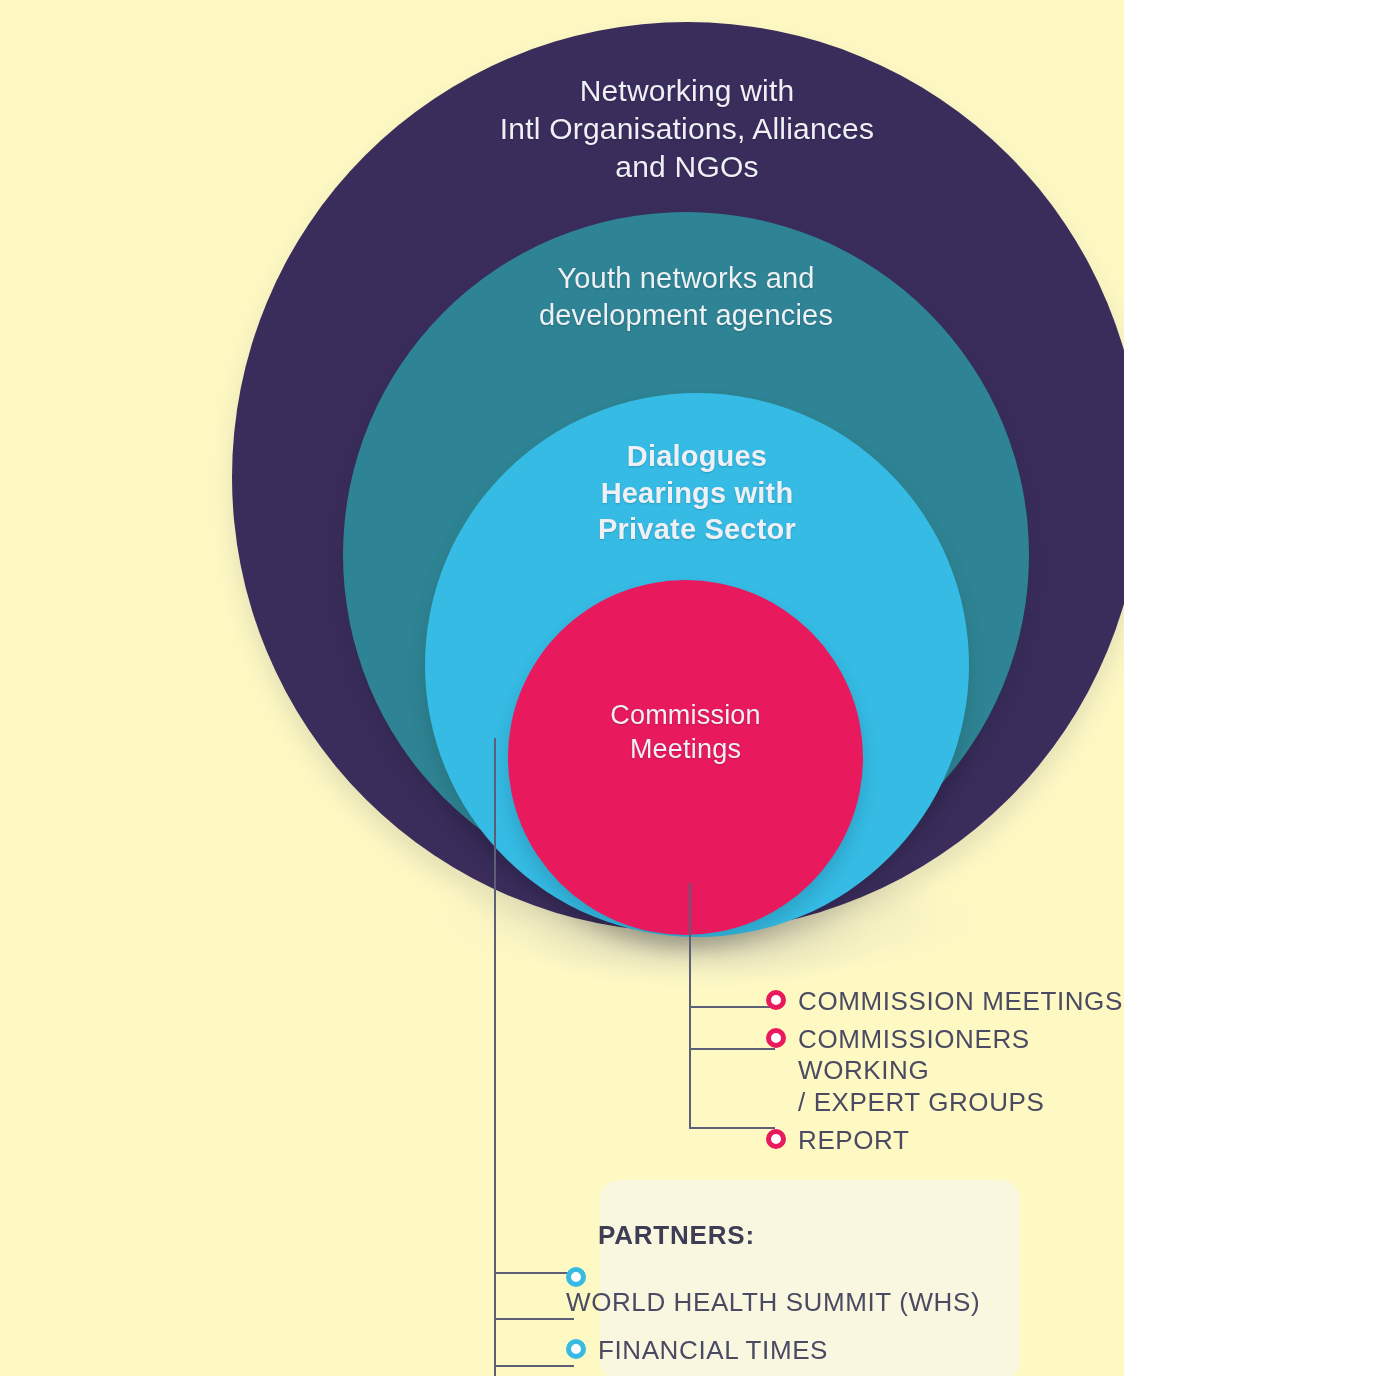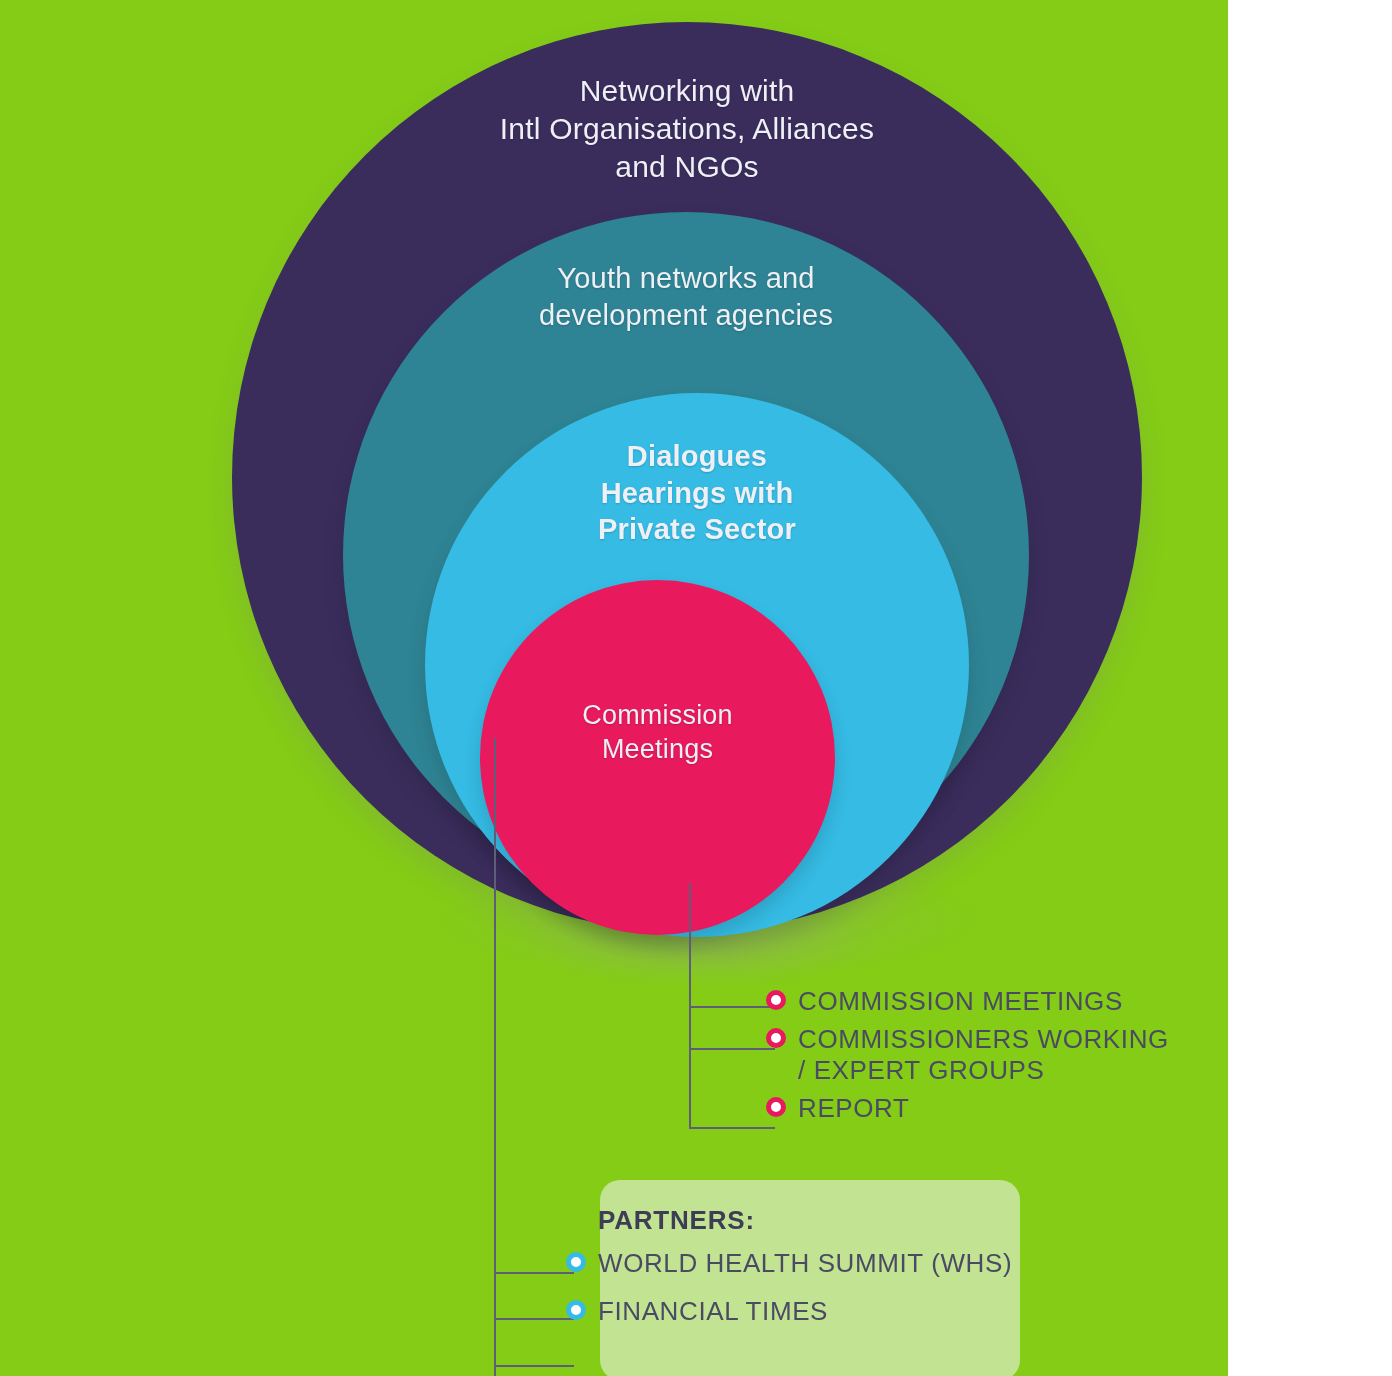--- a/index.html
+++ b/index.html
@@ -5,23 +5,23 @@
   html, body {
     margin: 0;
     padding: 0;
     background: #ffffff;
   }
   body {
     font-family: "Liberation Sans", sans-serif;
   }
   #stage {
     position: relative;
-    width: 1228px;
+    width: 1124px;
     height: 1376px;
-    background: #84cc16;
+    background: #fef9c3;
     overflow: hidden;
   }
 
   
   .ring {
     position: absolute;
     border-radius: 50%;
     box-sizing: border-box;
   }
   #ring-outer {
@@ -36,21 +36,21 @@
     background: #2e8494;
     box-shadow: 0 12px 22px rgba(0,0,0,0.12);
   }
   #ring-third {
     left: 425px; top: 393px;
     width: 544px; height: 544px;
     background: #35bbe4;
     box-shadow: 0 12px 20px rgba(0,0,0,0.12);
   }
   #ring-core {
-    left: 480px; top: 580px;
+    left: 508px; top: 580px;
     width: 355px; height: 355px;
     background: #e81a5d;
     box-shadow: 0 10px 18px rgba(0,0,0,0.14);
   }
 
   .ring-label {
     position: absolute;
     width: 100%;
     text-align: center;
     color: #eef0f6;
@@ -121,21 +121,21 @@
     font-size: 26px;
     line-height: 1.22;
     letter-spacing: 0.6px;
     white-space: pre-line;
   }
   .partners-heading {
     color: #3d3e55;
     font-size: 26px;
     letter-spacing: 0.8px;
     font-weight: bold;
-    margin: 0 0 12px 32px;
+    margin: 15px 0 12px 32px;
   }
   .wm {
     position: absolute;
     left: 600px; top: 1180px;
     width: 420px; height: 200px;
     background: rgba(245,245,247,0.55);
     border-radius: 20px;
     pointer-events: none;
   }
 </style>
@@ -198,21 +198,21 @@
       <span class="marker pink"></span>
       <span class="legend-text">REPORT</span>
     </div>
 
   </div>
 
   <div class="legend-group" id="legend-partners">
 
     <div class="partners-heading">PARTNERS:</div>
 
-    <div class="legend-row" style="margin-bottom:16px;">
+    <div class="legend-row" style="margin-bottom:16px;flex-direction:column;">
       <span class="marker blue"></span>
       <span class="legend-text">WORLD HEALTH SUMMIT (WHS)</span>
     </div>
 
     <div class="legend-row" style="margin-bottom:16px;text-align:right;">
       <span class="marker blue"></span>
       <span class="legend-text">FINANCIAL TIMES</span>
     </div>
 
 

